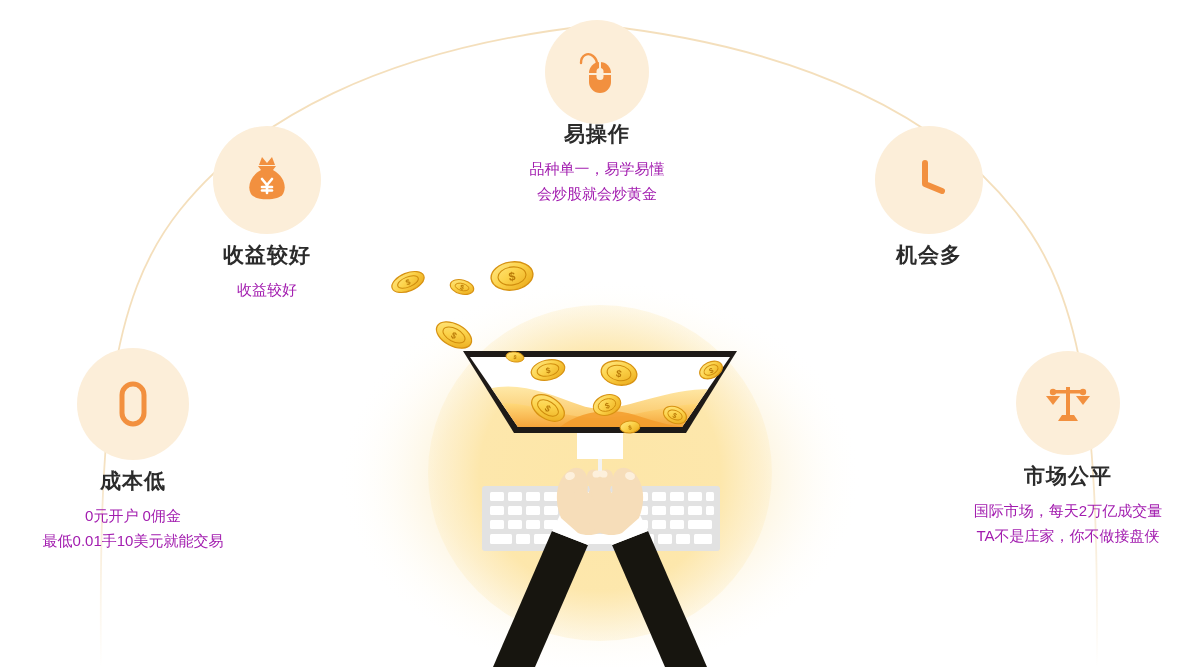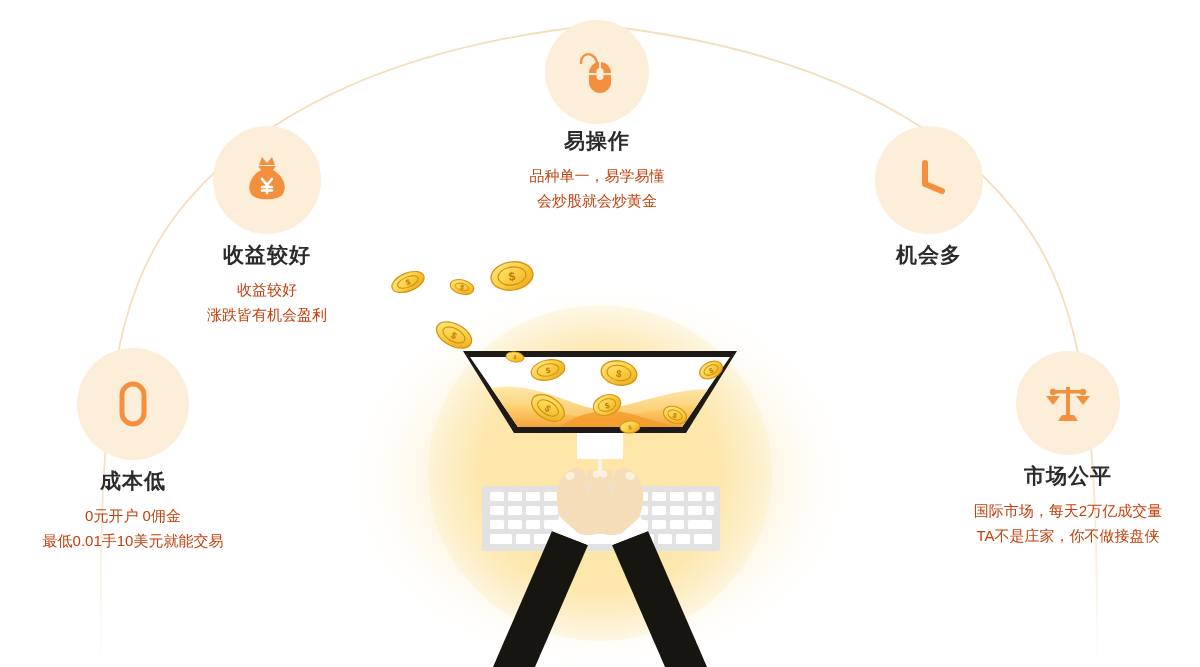--- a/index.html
+++ b/index.html
@@ -60,21 +60,21 @@
     font-size: 21px;
     font-weight: bold;
     color: #2b2b2b;
     letter-spacing: 1px;
     line-height: 30px;
     margin: 0 0 7px 0;
     white-space: nowrap;
   }
   .node-desc {
     font-size: 15px;
-    color: #c2410c;
+    color: #a21caf;
     line-height: 25px;
     white-space: nowrap;
   }
   .node-desc div { white-space: nowrap; }
 </style>
 </head>
 <body>
 
 <div id="stage">
 
@@ -329,36 +329,35 @@
           <path d="M29,34 L29,42"></path>
           <path d="M24,36 L34,36"></path>
           <path d="M24,39.5 L34,39.5"></path>
         </g>
       </svg>
     </div>
     <div class="node-text" style="top:60px;">
       <div class="node-title">收益较好</div>
       <div class="node-desc">
         <div>收益较好</div>
-        <div>涨跌皆有机会盈利</div>
       </div>
     </div>
   </div>
 
   <div class="node" style="left:597px; top:72px; width:0; height:0;">
     <div class="bubble" style="left:-52px; top:-52px; width:104px; height:104px;">
       <svg width="58" height="58" viewBox="0 0 58 58">
         <path d="M13,20 C13,12 20,9 25,13 C30,17 29,20 29,23" fill="none" stroke="#f2903f" stroke-width="2.4" stroke-linecap="round"></path>
         <rect x="21" y="19" width="22" height="31" rx="11" fill="#f2903f"></rect>
         <line x1="21" y1="31" x2="43" y2="31" stroke="#fceed9" stroke-width="2"></line>
         <line x1="32" y1="19" x2="32" y2="27" stroke="#fceed9" stroke-width="2"></line>
         <rect x="28.5" y="25" width="7" height="12" rx="3.5" fill="#fceed9"></rect>
       </svg>
     </div>
-    <div class="node-text" style="top:54px;">
+    <div class="node-text" style="top:47px;">
       <div class="node-title">易操作</div>
       <div class="node-desc">
         <div>品种单一，易学易懂</div>
         <div>会炒股就会炒黄金</div>
       </div>
     </div>
   </div>
 
   <div class="node" style="left:929px; top:180px; width:0; height:0;">
     <div class="bubble" style="left:-54px; top:-54px; width:108px; height:108px;">

